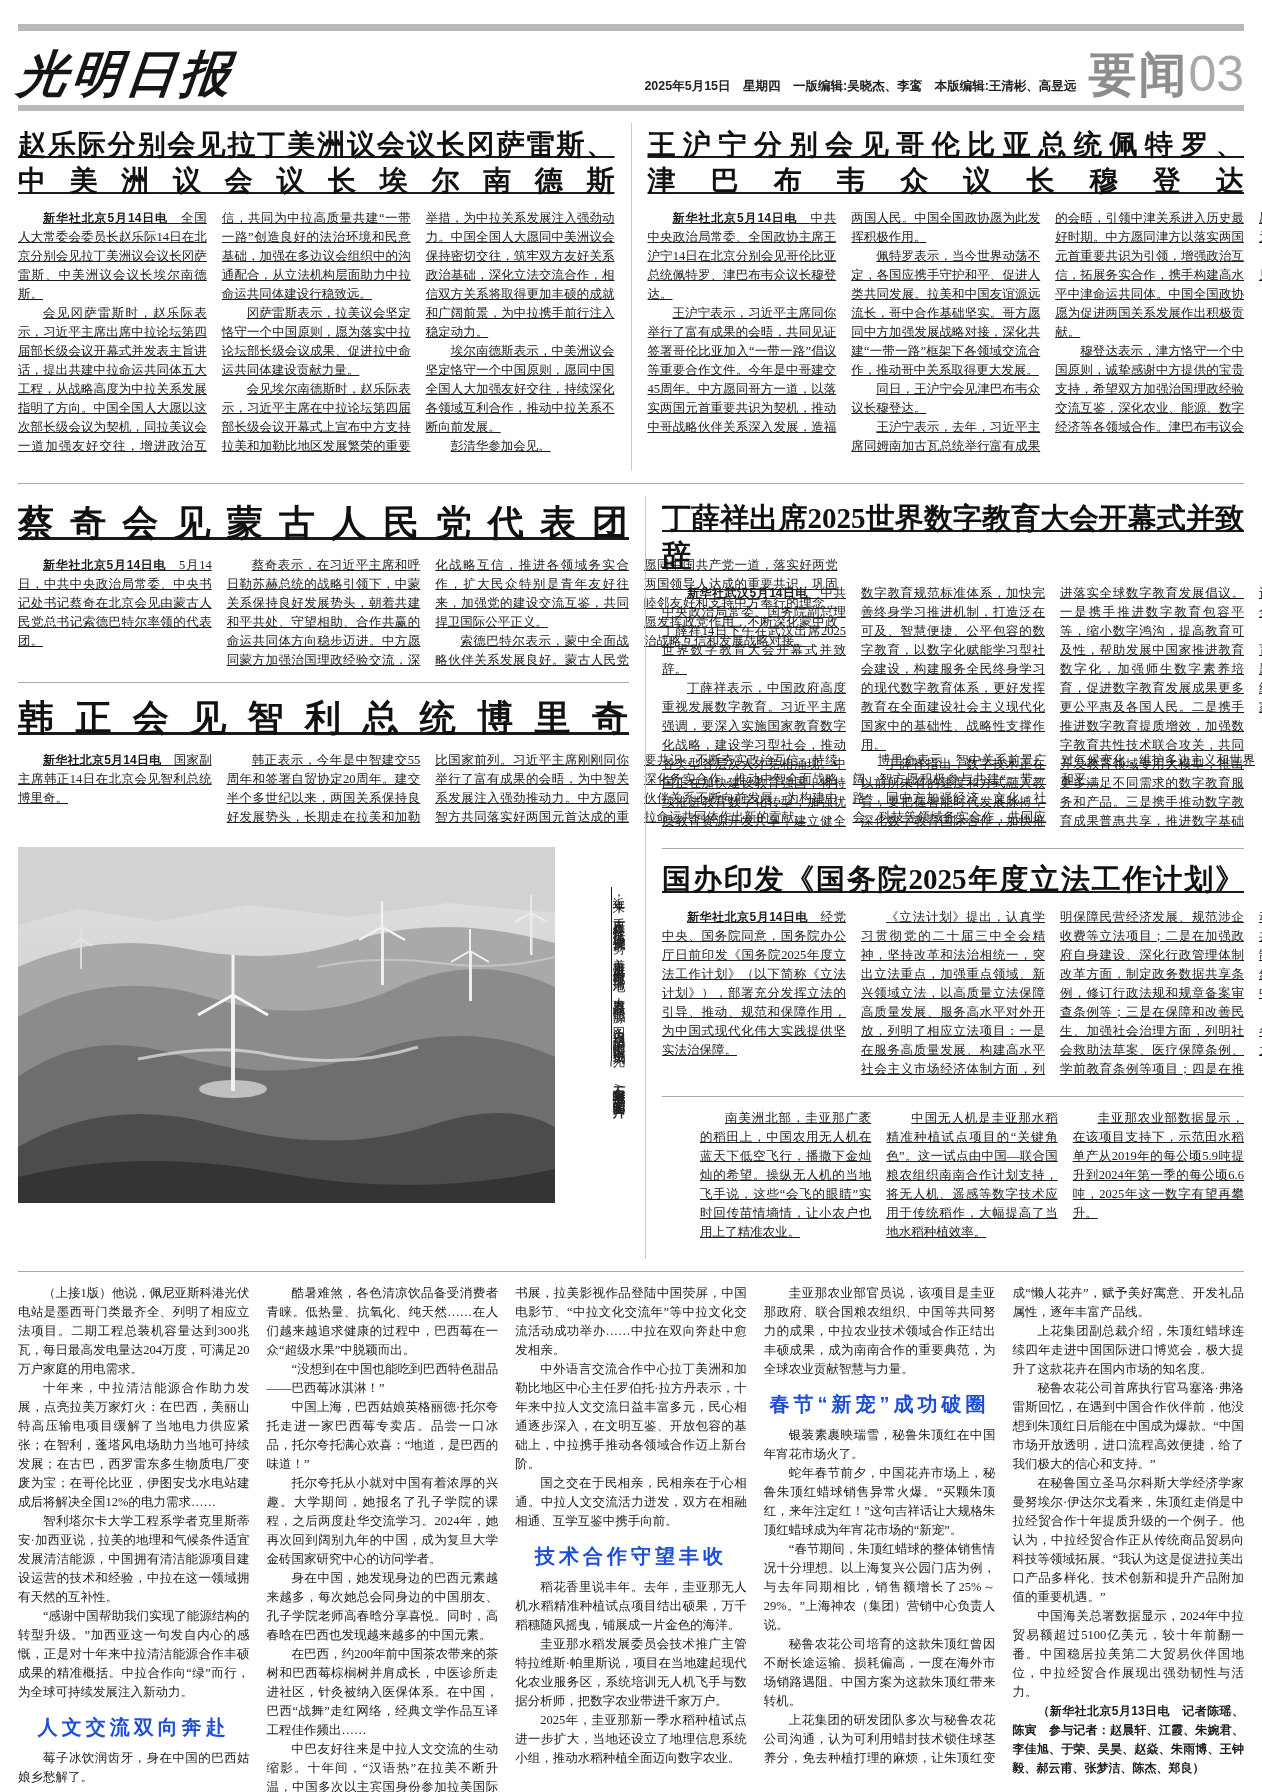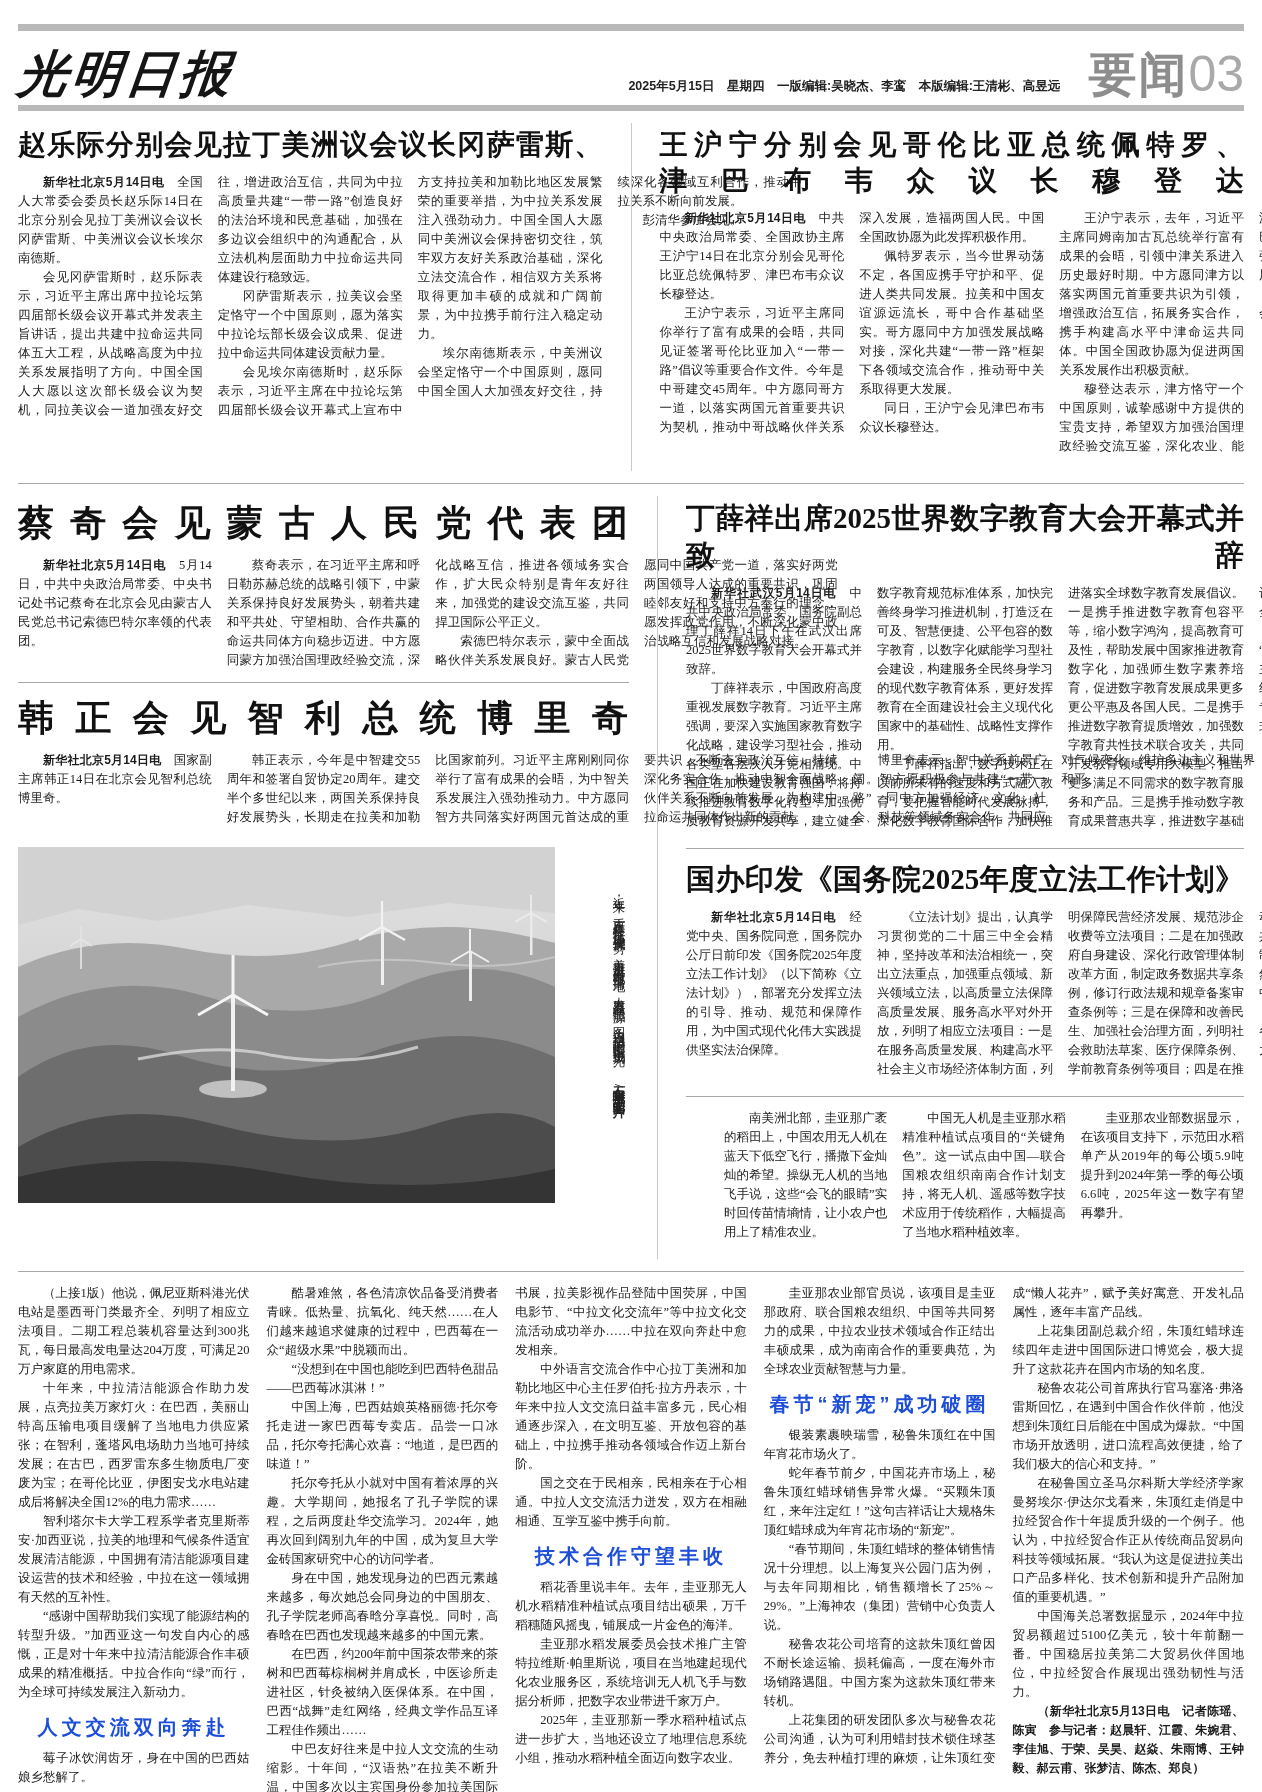--- a/index.html
+++ b/index.html
@@ -15,21 +15,21 @@
   .bar.under{height:6px;margin-bottom:12px;}
 
   
   .masthead{display:flex;align-items:flex-end;height:64px;padding:4px 0 6px;}
   .logo{
     font-size:50px;font-weight:bold;font-style:italic;
     transform:skewX(-6deg);letter-spacing:4px;line-height:1;
     font-family:"Liberation Serif",serif;color:#151515;white-space:nowrap;
   }
   .dateline{
-    margin-left:auto;margin-right:28px;padding-bottom:4px;
+    margin-left:auto;margin-right:12px;padding-bottom:4px;
     font-family:"Liberation Sans","DejaVu Sans",sans-serif;
     font-weight:bold;font-size:12.5px;color:#222;white-space:nowrap;
   }
   .section-badge{display:flex;align-items:flex-end;line-height:1;}
   .section-name{font-size:48px;font-weight:bold;color:#8d8d8d;letter-spacing:2px;
     font-family:"Liberation Sans",sans-serif;}
   .page-num{font-size:50px;color:#a9a9a9;font-family:Liberation Sans, sans-serif;}
 
   
   .hrule{height:1px;background:#a8a8a8;margin:12px 0;}
@@ -49,21 +49,21 @@
   .cols5{column-count:5;column-gap:17px;}
   .cols p{margin:0;text-indent:2em;}
   .cols b{font-family:"Liberation Sans",sans-serif;font-size:12px;}
   .subhead{
     text-indent:0;text-align:center;font-weight:bold;font-size:20px;
     font-family:"Liberation Sans","DejaVu Sans",sans-serif;letter-spacing:4px;
     margin:16px 0 12px;color:#1d4ed8;break-inside:avoid;
   }
 
   
-  .half-grid{display:grid;grid-template-columns:1fr 1px 1fr;column-gap:28px;}
+  .half-grid{display:grid;grid-template-columns:1fr 1px 1fr;column-gap:16px;text-decoration:underline;}
 
   
   .figure{display:flex;gap:8px;margin-top:12px;height:356px;}
   .figure svg{flex:1;height:100%;display:block;}
   .caption{
     width:66px;writing-mode:vertical-rl;font-size:12.5px;line-height:1.65;
     letter-spacing:2px;padding:40px 0 2px 0;color:#222;
   }
   .caption .credit{font-weight:bold;margin-top:10px;display:inline-block;}
 
@@ -91,20 +91,21 @@
         <span class="page-num">03</span>
       </div>
     </header>
 
     <div class="bar under"></div>
 
     <section class="half-grid">
       <article>
         <h1 class="hl hl-xxl">
           <span class="ln">赵乐际分别会见拉丁美洲议会议长冈萨雷斯、</span>
+          <span class="ln">中美洲议会议长埃尔南德斯</span>
         </h1>
         <div class="cols cols3 b-height-sec1">
             <p><b>新华社北京5月14日电　</b>全国人大常委会委员长赵乐际14日在北京分别会见拉丁美洲议会议长冈萨雷斯、中美洲议会议长埃尔南德斯。</p>
             <p>会见冈萨雷斯时，赵乐际表示，习近平主席出席中拉论坛第四届部长级会议开幕式并发表主旨讲话，提出共建中拉命运共同体五大工程，从战略高度为中拉关系发展指明了方向。中国全国人大愿以这次部长级会议为契机，同拉美议会一道加强友好交往，增进政治互信，共同为中拉高质量共建“一带一路”创造良好的法治环境和民意基础，加强在多边议会组织中的沟通配合，从立法机构层面助力中拉命运共同体建设行稳致远。</p>
             <p>冈萨雷斯表示，拉美议会坚定恪守一个中国原则，愿为落实中拉论坛部长级会议成果、促进拉中命运共同体建设贡献力量。</p>
             <p>会见埃尔南德斯时，赵乐际表示，习近平主席在中拉论坛第四届部长级会议开幕式上宣布中方支持拉美和加勒比地区发展繁荣的重要举措，为中拉关系发展注入强劲动力。中国全国人大愿同中美洲议会保持密切交往，筑牢双方友好关系政治基础，深化立法交流合作，相信双方关系将取得更加丰硕的成就和广阔前景，为中拉携手前行注入稳定动力。</p>
             <p>埃尔南德斯表示，中美洲议会坚定恪守一个中国原则，愿同中国全国人大加强友好交往，持续深化各领域互利合作，推动中拉关系不断向前发展。</p>
             <p>彭清华参加会见。</p>
           </div>
       </article>

